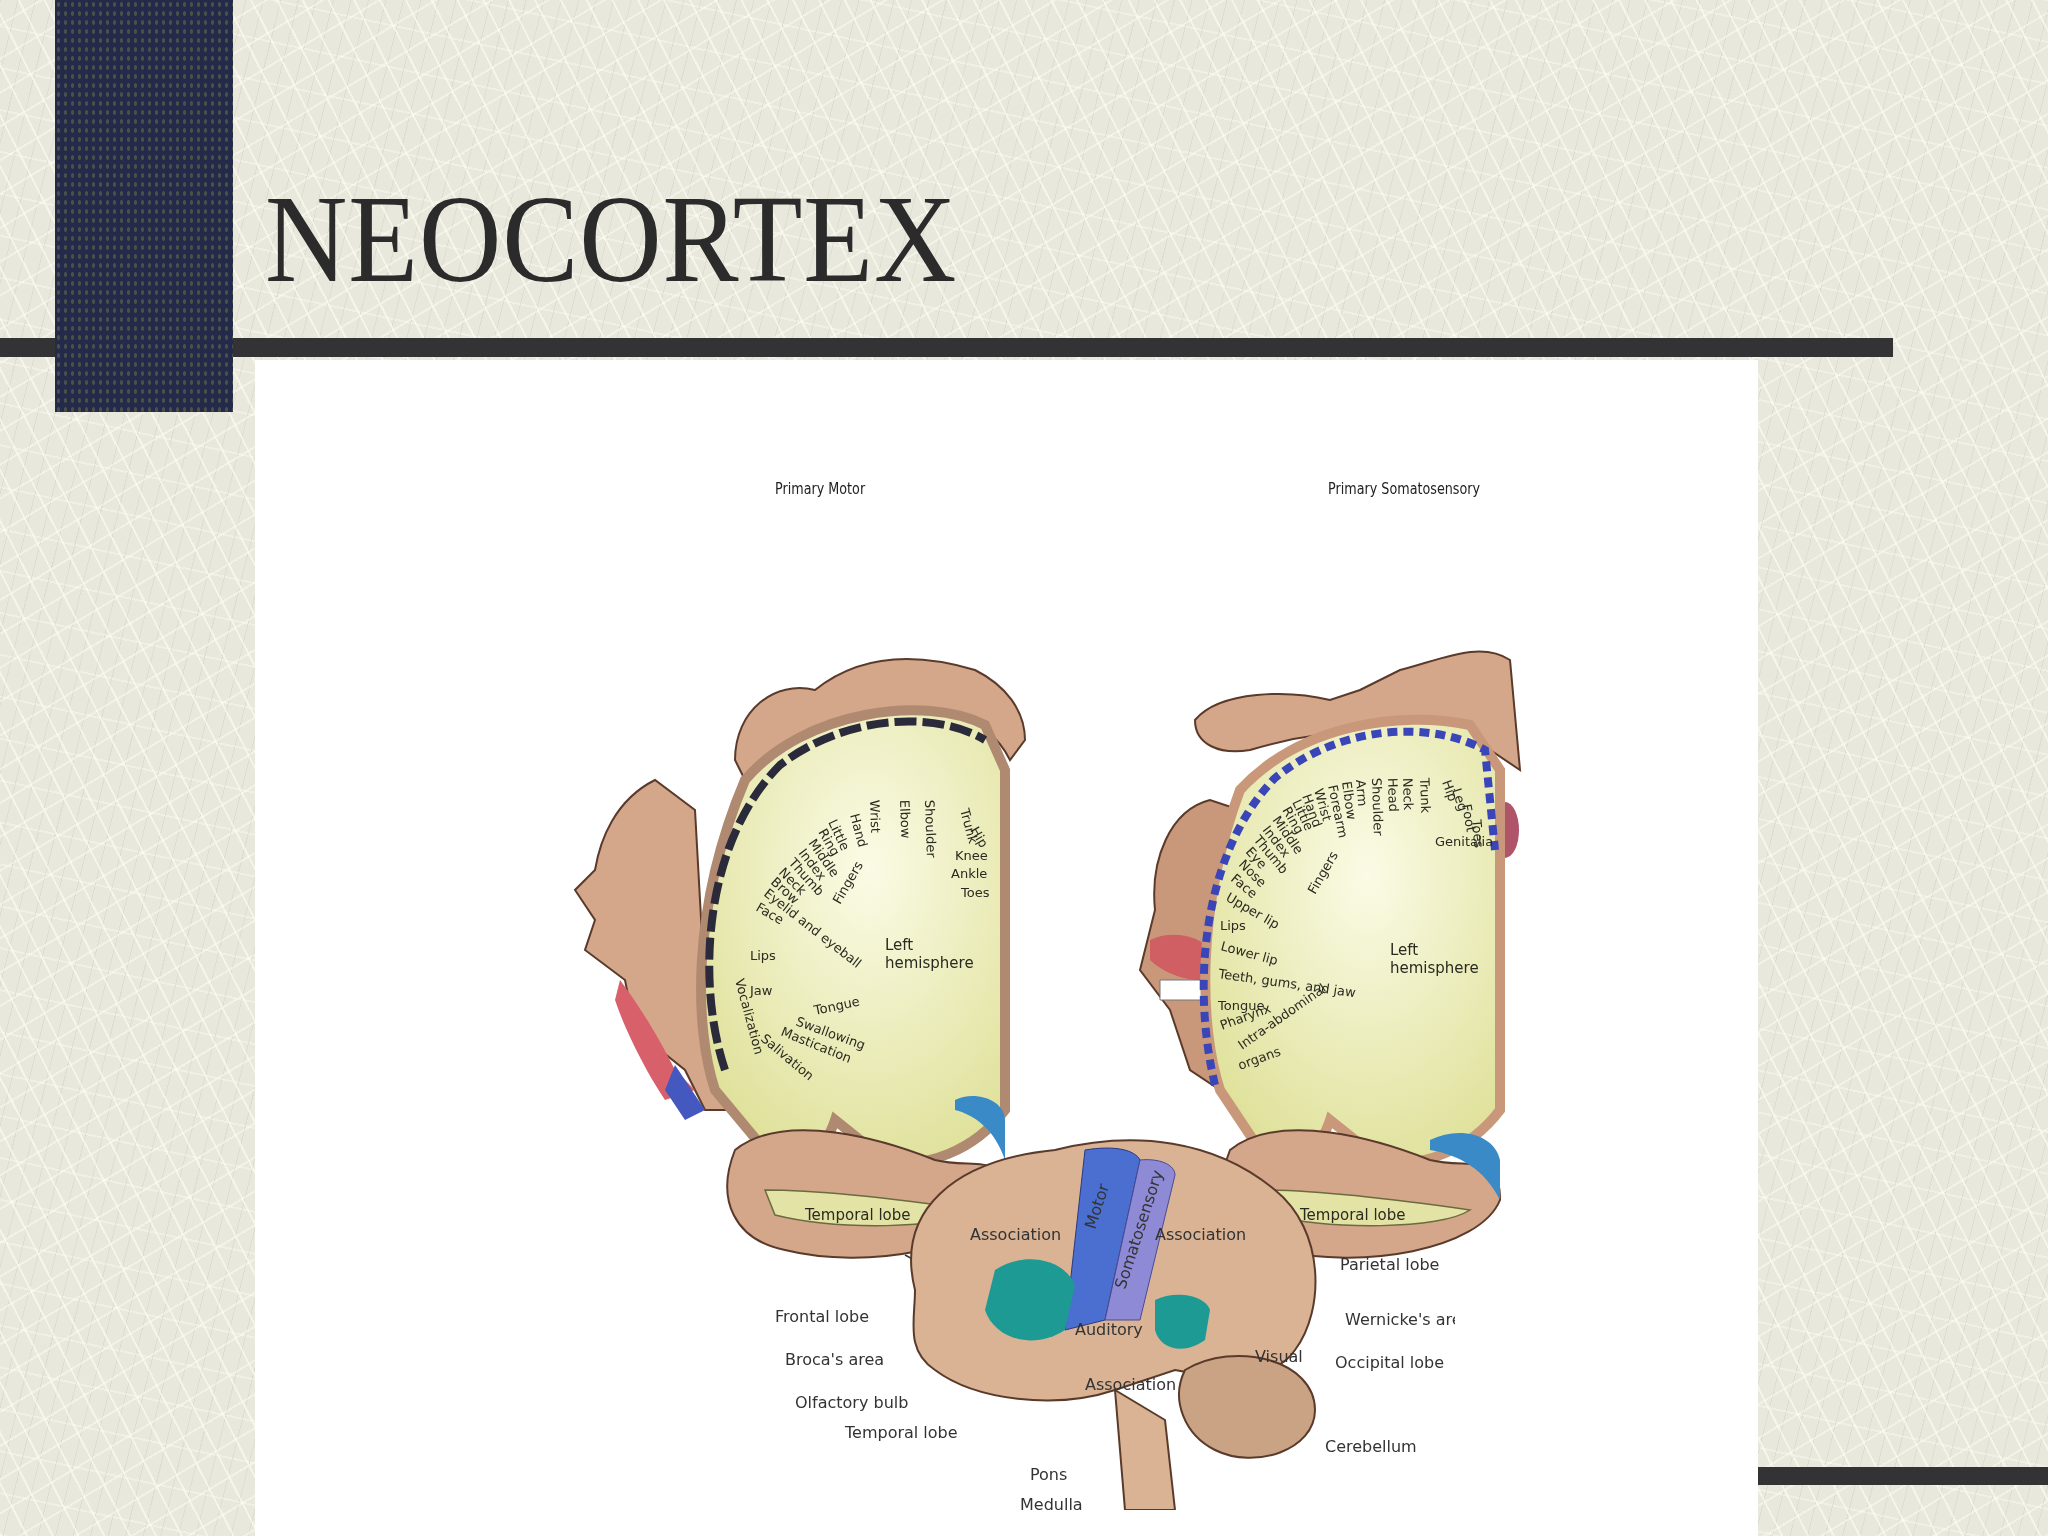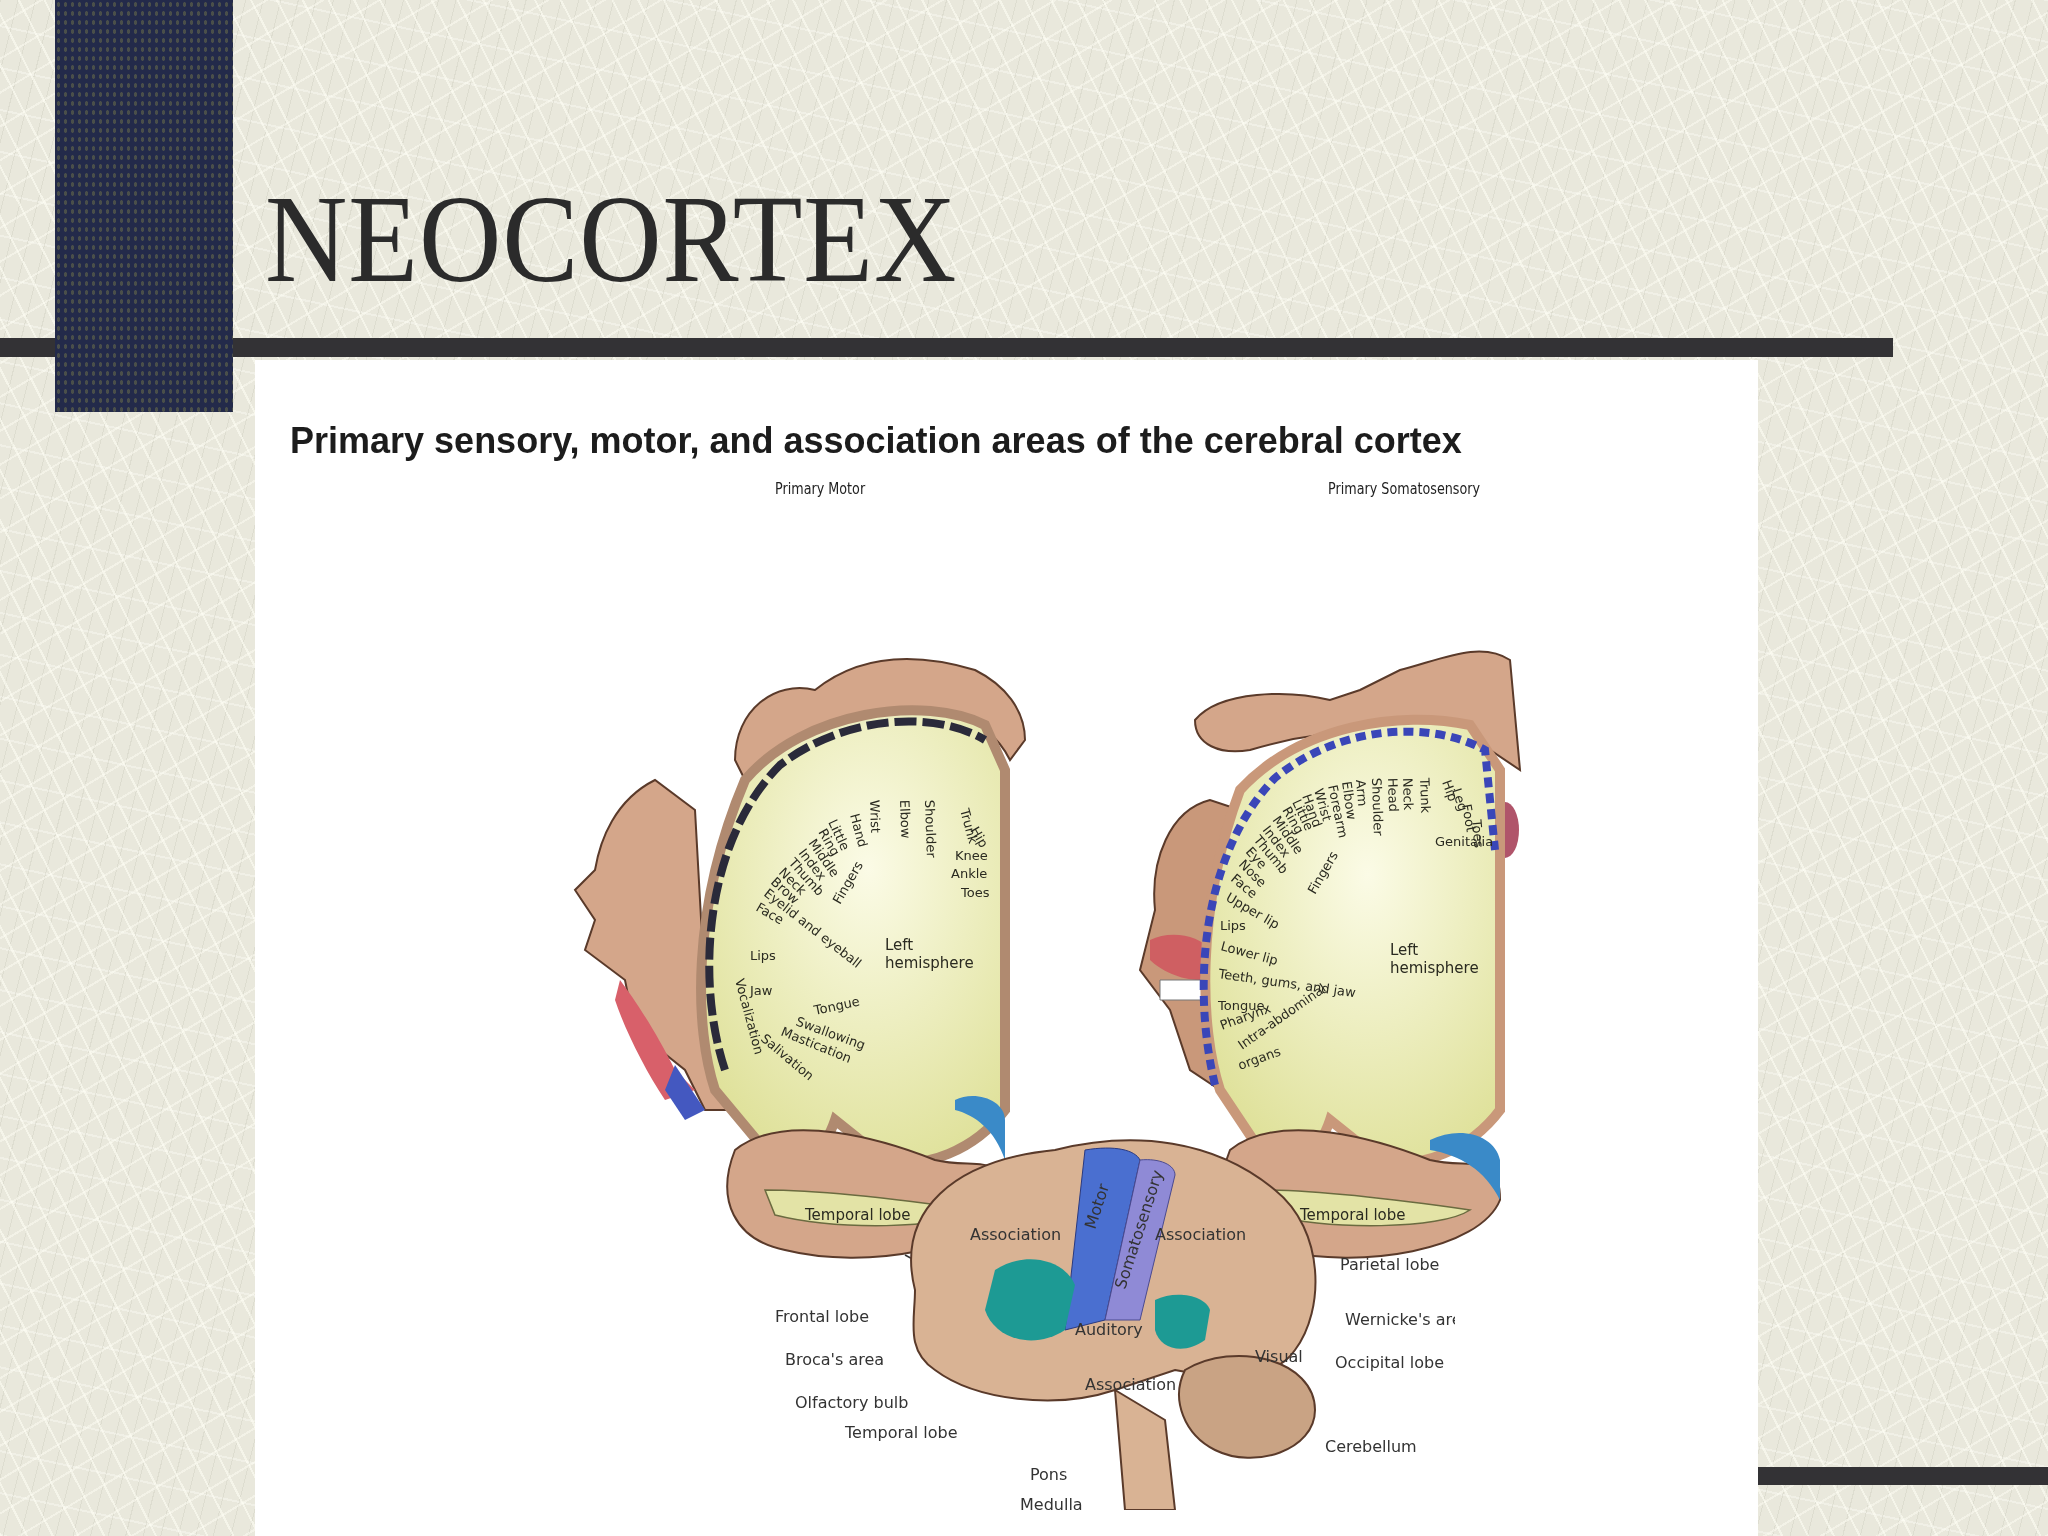--- a/index.html
+++ b/index.html
@@ -44,21 +44,20 @@
   .lat { font-size:16px; fill:#333; }
 </style>
 </head>
 <body>
 
 <div class="vbar"></div>
 <div class="hbar-top"></div>
 <h1 class="slide-title">NEOCORTEX</h1>
 
 <div class="panel">
-  <h2 class="fig-title">Primary sensory, motor, and association areas of the cerebral cortex</h2>
   <div class="sub" style="left:520px;top:120px;">Primary Motor</div>
   <div class="sub" style="left:1073px;top:120px;">Primary Somatosensory</div>
 
   <svg style="position:absolute;left:250px;top:150px;" width="530" height="900" viewBox="0 0 530 900">
     <defs>
       <radialGradient id="gy" cx="0.55" cy="0.35" r="0.7">
         <stop offset="0" stop-color="#fbfbe6"></stop>
         <stop offset="1" stop-color="#dfe19a"></stop>
       </radialGradient>
     </defs>

